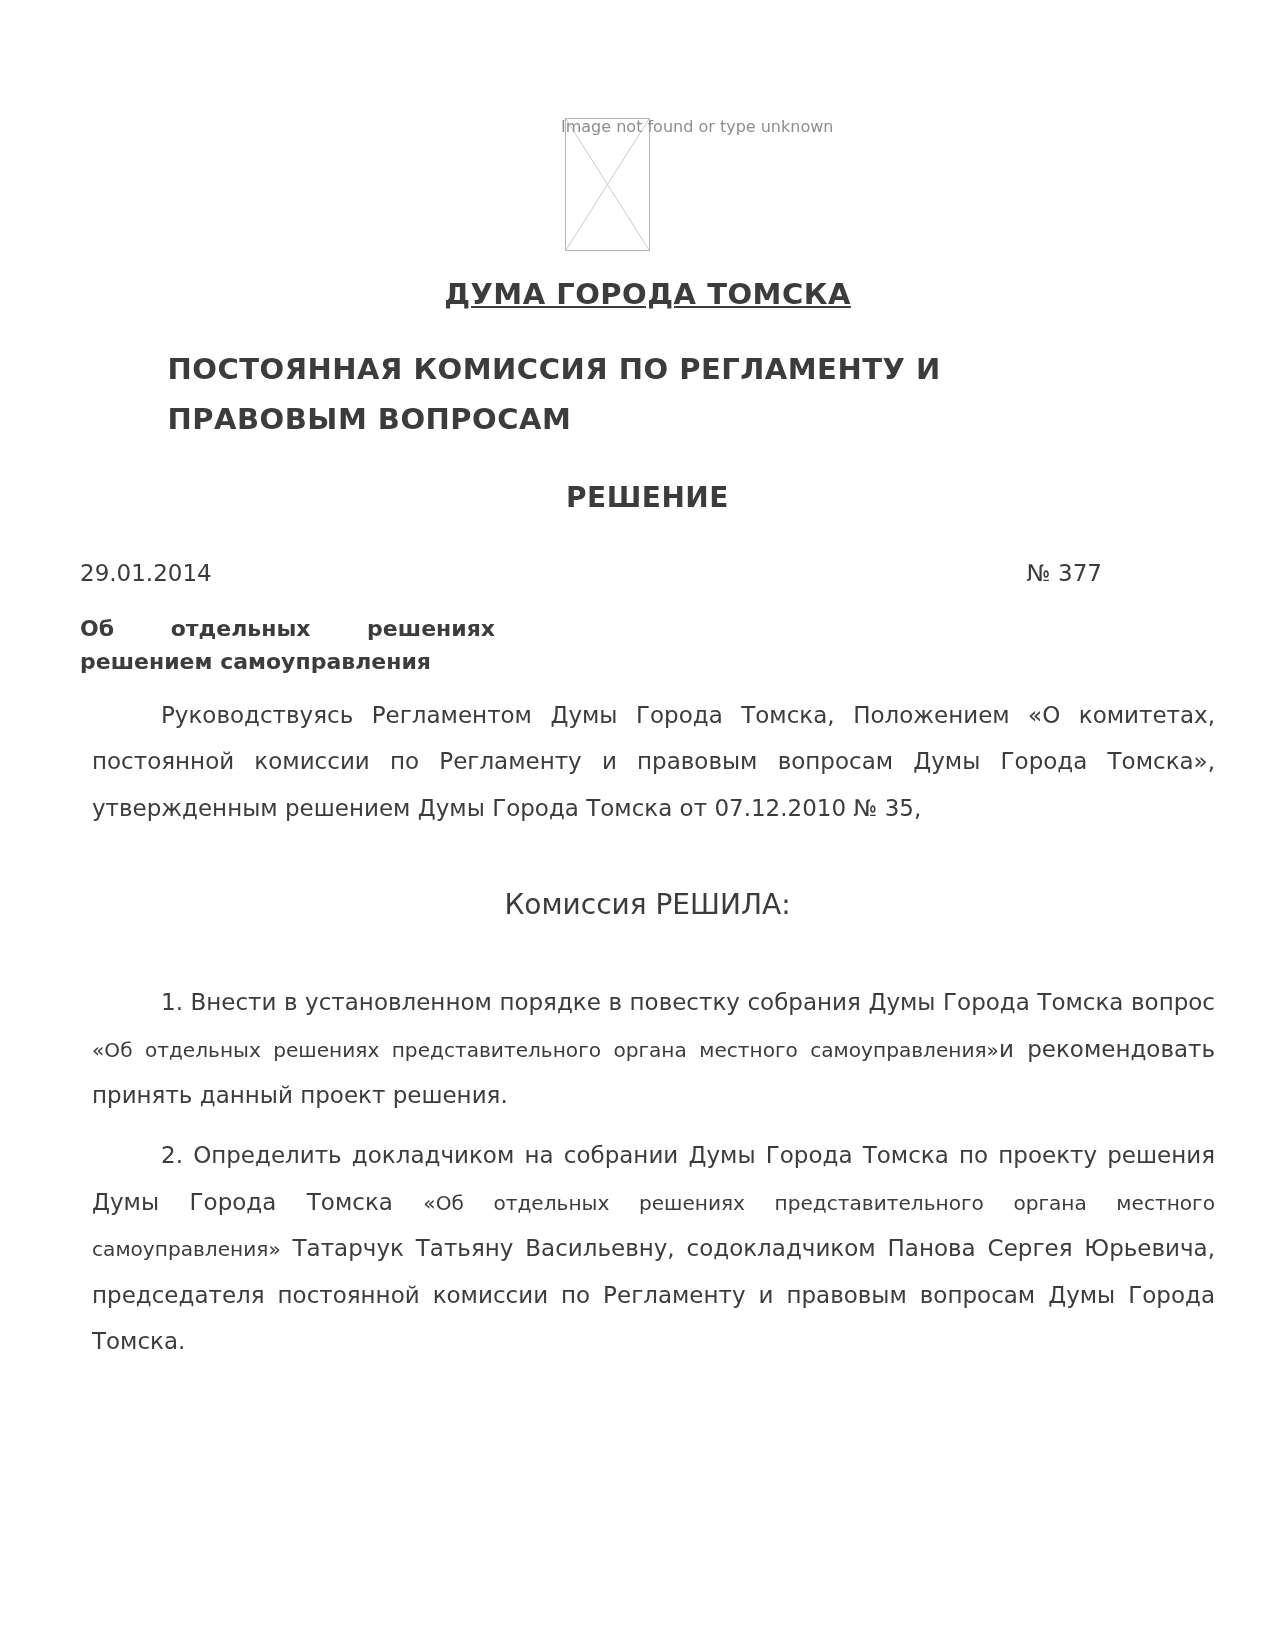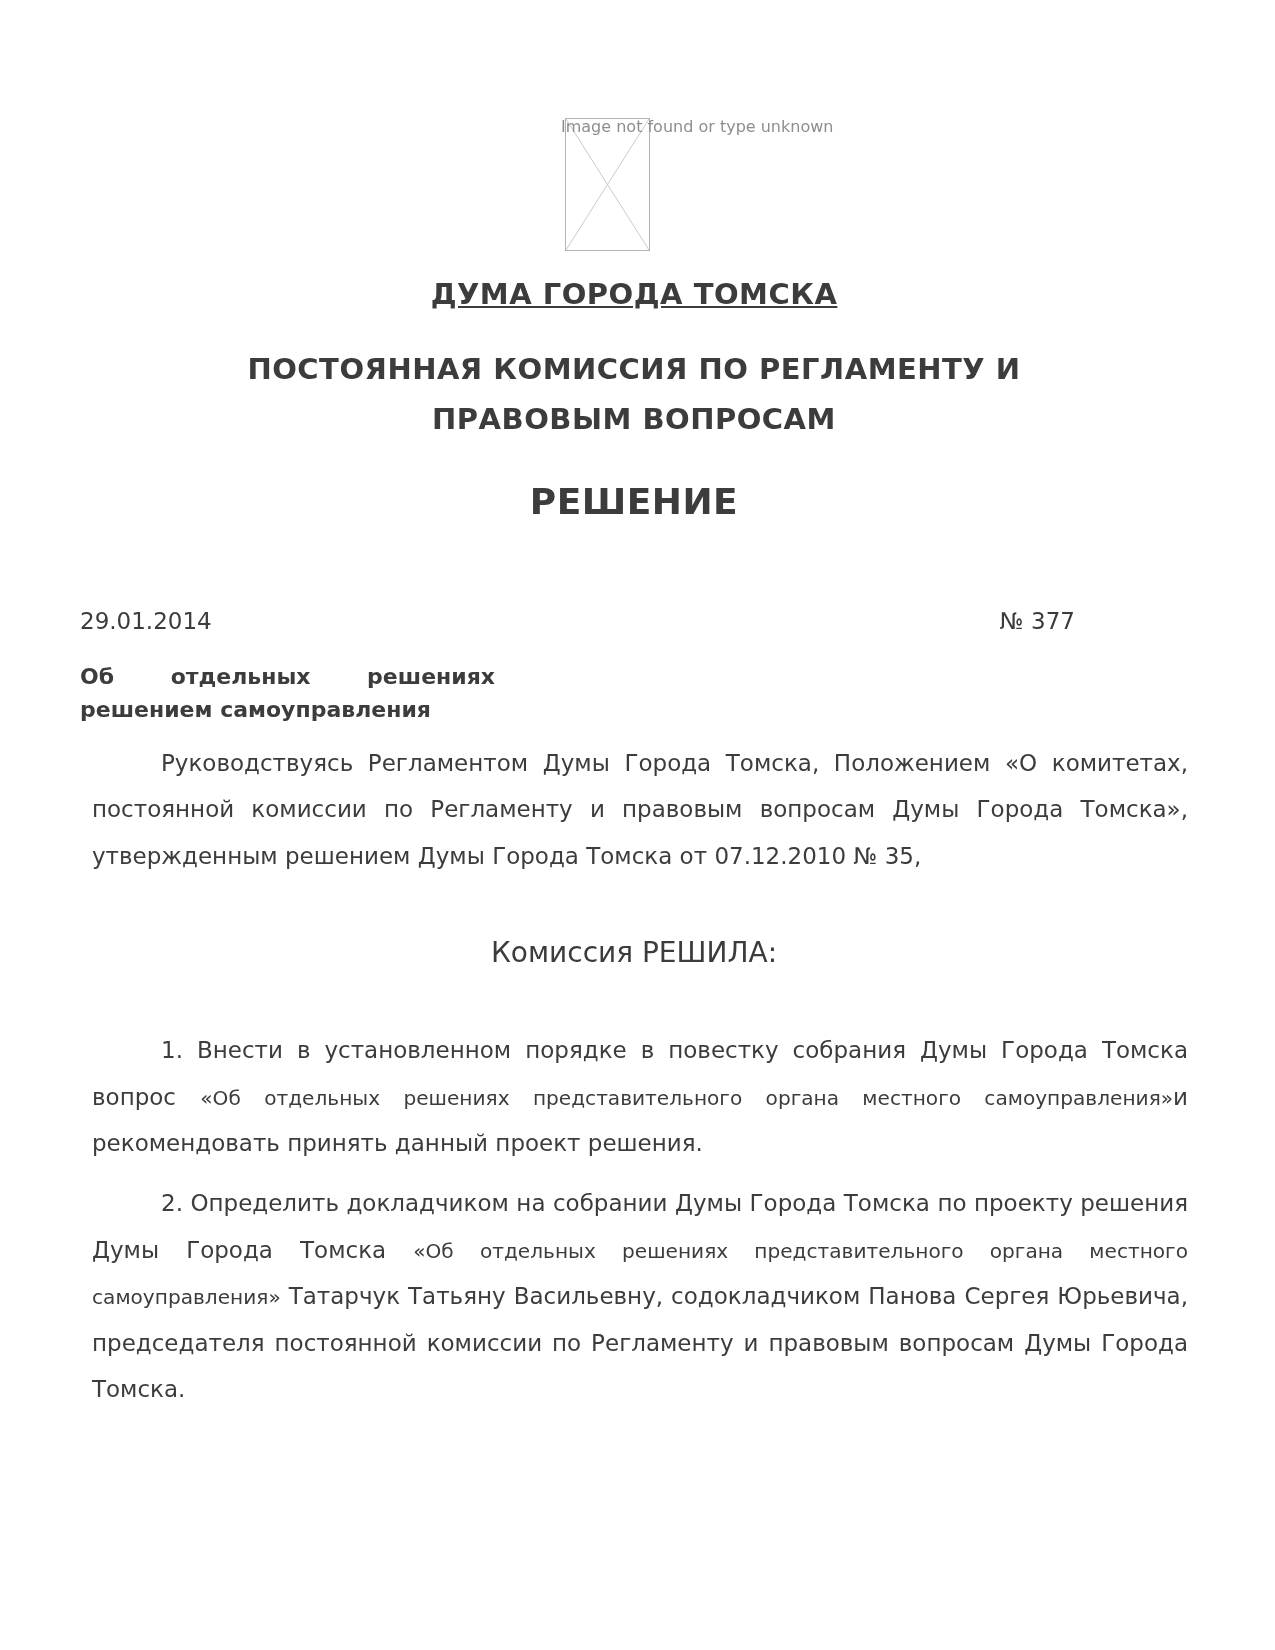--- a/index.html
+++ b/index.html
@@ -10,21 +10,21 @@
   body {
     font-family: "DejaVu Sans", "Liberation Sans", sans-serif;
     color: #3c3c3c;
   }
   .page {
     position: relative;
     width: 1275px;
     min-height: 1650px;
     background: #ffffff;
     box-sizing: border-box;
-    padding: 118px 87px 60px 80px;
+    padding: 118px 60px 60px 80px;
   }
 
   
   .img-wrap {
     position: relative;
     width: 85px;
     height: 133px;
     margin-left: 485px; 
     margin-bottom: 26px;
   }
@@ -54,37 +54,36 @@
     margin: 0;
     text-align: center;
     font-size: 29px;
     font-weight: bold;
     letter-spacing: 0.5px;
     text-decoration: underline;
   }
   .h-commission {
     margin: 34px auto 0 auto;
     max-width: 960px;
-    text-align: center;
     font-size: 29px;
     font-weight: bold;
     line-height: 1.72;
     letter-spacing: 0.5px;
   }
   .h-doctype {
     margin: 36px 0 0 0;
     text-align: center;
-    font-size: 36px;
+    font-size: 28px;
     font-weight: bold;
     letter-spacing: 0.5px;
   }
 
   
   .meta-row {
-    margin-top: 86px;
+    margin-top: 46px;
     display: flex;
     justify-content: space-between;
     align-items: baseline;
     font-size: 23px;
   }
   .meta-number {
     padding-right: 113px;
   }
 
   

